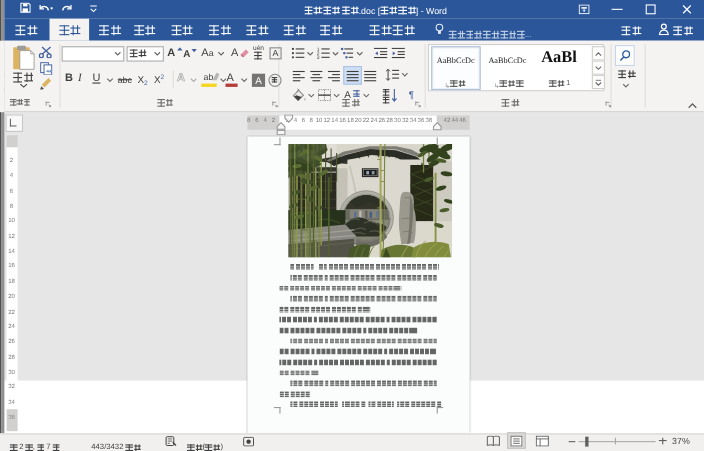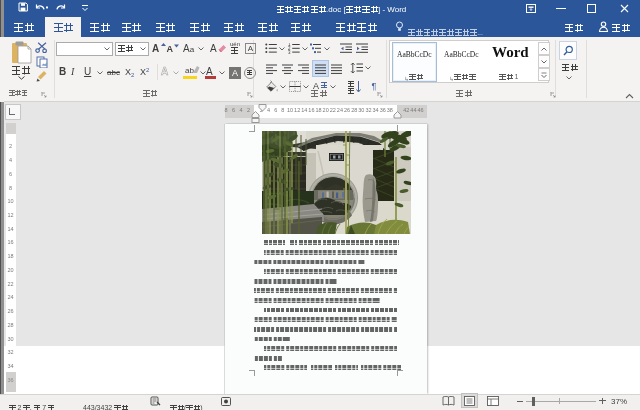--- a/index.html
+++ b/index.html
@@ -290,21 +290,21 @@
 <div class="a hl" style="left:311px;top:90px;color:#6e6c6a"><i class="hz" style="width:7px;height:7px;margin-right:2px;"></i><i class="hzb" style="width:7px;height:7px;margin-right:0px;"></i></div>
 <svg class="a" style="left:377px;top:91.5px" width="6" height="6" viewBox="0 0 6 6">
 <path d="M1 1v-0.5h-0.5M1 1h3M1 1v3M5 3.5V5H3.5M3.2 3.2 5 5" stroke="#8a8886" stroke-width=".8" fill="none"></path>
     </svg>
 <div class="a" style="left:389px;top:40px;width:160px;height:43px;background:#fff;border:1px solid #d0cecc"></div>
 <div class="a" style="left:391.5px;top:41.5px;width:45px;height:40px;background:#fbfdfe;border:1px solid #a8bdd4;box-shadow:inset 0 0 0 1px #e8f0f8"></div>
 <div class="a" style="left:397px;top:50px;width:36px;height:10px;font-family:'Liberation Serif',serif;font-size:7.5px;color:#222">AaBbCcDc</div>
 <div class="a tl" style="left:404px;top:67px;color:#555"><span style="font-size:6px;color:#888">↳</span><i class="hz" style="width:6.5px;height:6.5px;margin-right:1px;"></i><i class="hzb" style="width:6.5px;height:6.5px;margin-right:0px;"></i></div>
 <div class="a" style="left:444px;top:50px;width:40px;height:10px;font-family:'Liberation Serif',serif;font-size:7.5px;color:#222">AaBbCcDc</div>
 <div class="a tl" style="left:449px;top:67px;color:#555"><span style="font-size:6px;color:#888">↳</span><i class="hz" style="width:6.5px;height:6.5px;margin-right:1px;"></i><i class="hzb" style="width:6.5px;height:6.5px;margin-right:1px;"></i><i class="hz" style="width:6.5px;height:6.5px;margin-right:0px;"></i></div>
-<div class="a" style="left:492px;top:44px;width:44px;height:18px;font-family:'Liberation Serif',serif;font-size:15px;font-weight:bold;color:#111">Word</div>
+<div class="a" style="left:492px;top:44px;width:44px;height:18px;font-family:'Liberation Serif',serif;font-size:15px;font-weight:bold;color:#111">AaBl</div>
 <div class="a tl" style="left:499px;top:67px;color:#555"><i class="hz" style="width:6.5px;height:6.5px;margin-right:1px;"></i><i class="hzb" style="width:6.5px;height:6.5px;margin-right:0px;"></i><span style="vertical-align:middle;font-size:6.5px">&nbsp;1</span></div>
 <div class="a" style="left:538px;top:42px;width:12px;height:13px;background:#fdfdfd;border:1px solid #d0cecc"></div>
 <div class="a" style="left:538px;top:55px;width:12px;height:13px;background:#fdfdfd;border:1px solid #d0cecc"></div>
 <div class="a" style="left:538px;top:68px;width:12px;height:13px;background:#fdfdfd;border:1px solid #d0cecc"></div>
 <svg class="a" style="left:541px;top:47px" width="6" height="4" viewBox="0 0 6 4">
       <path d="M0.5 3.5 3 1 5.5 3.5" fill="none" stroke="#666" stroke-width="1"></path>
     </svg>
 <svg class="a" style="left:541px;top:60px" width="6" height="4" viewBox="0 0 6 4">
       <path d="M0.5 0.5 3 3 5.5 0.5" fill="none" stroke="#666" stroke-width="1"></path>
     </svg>

